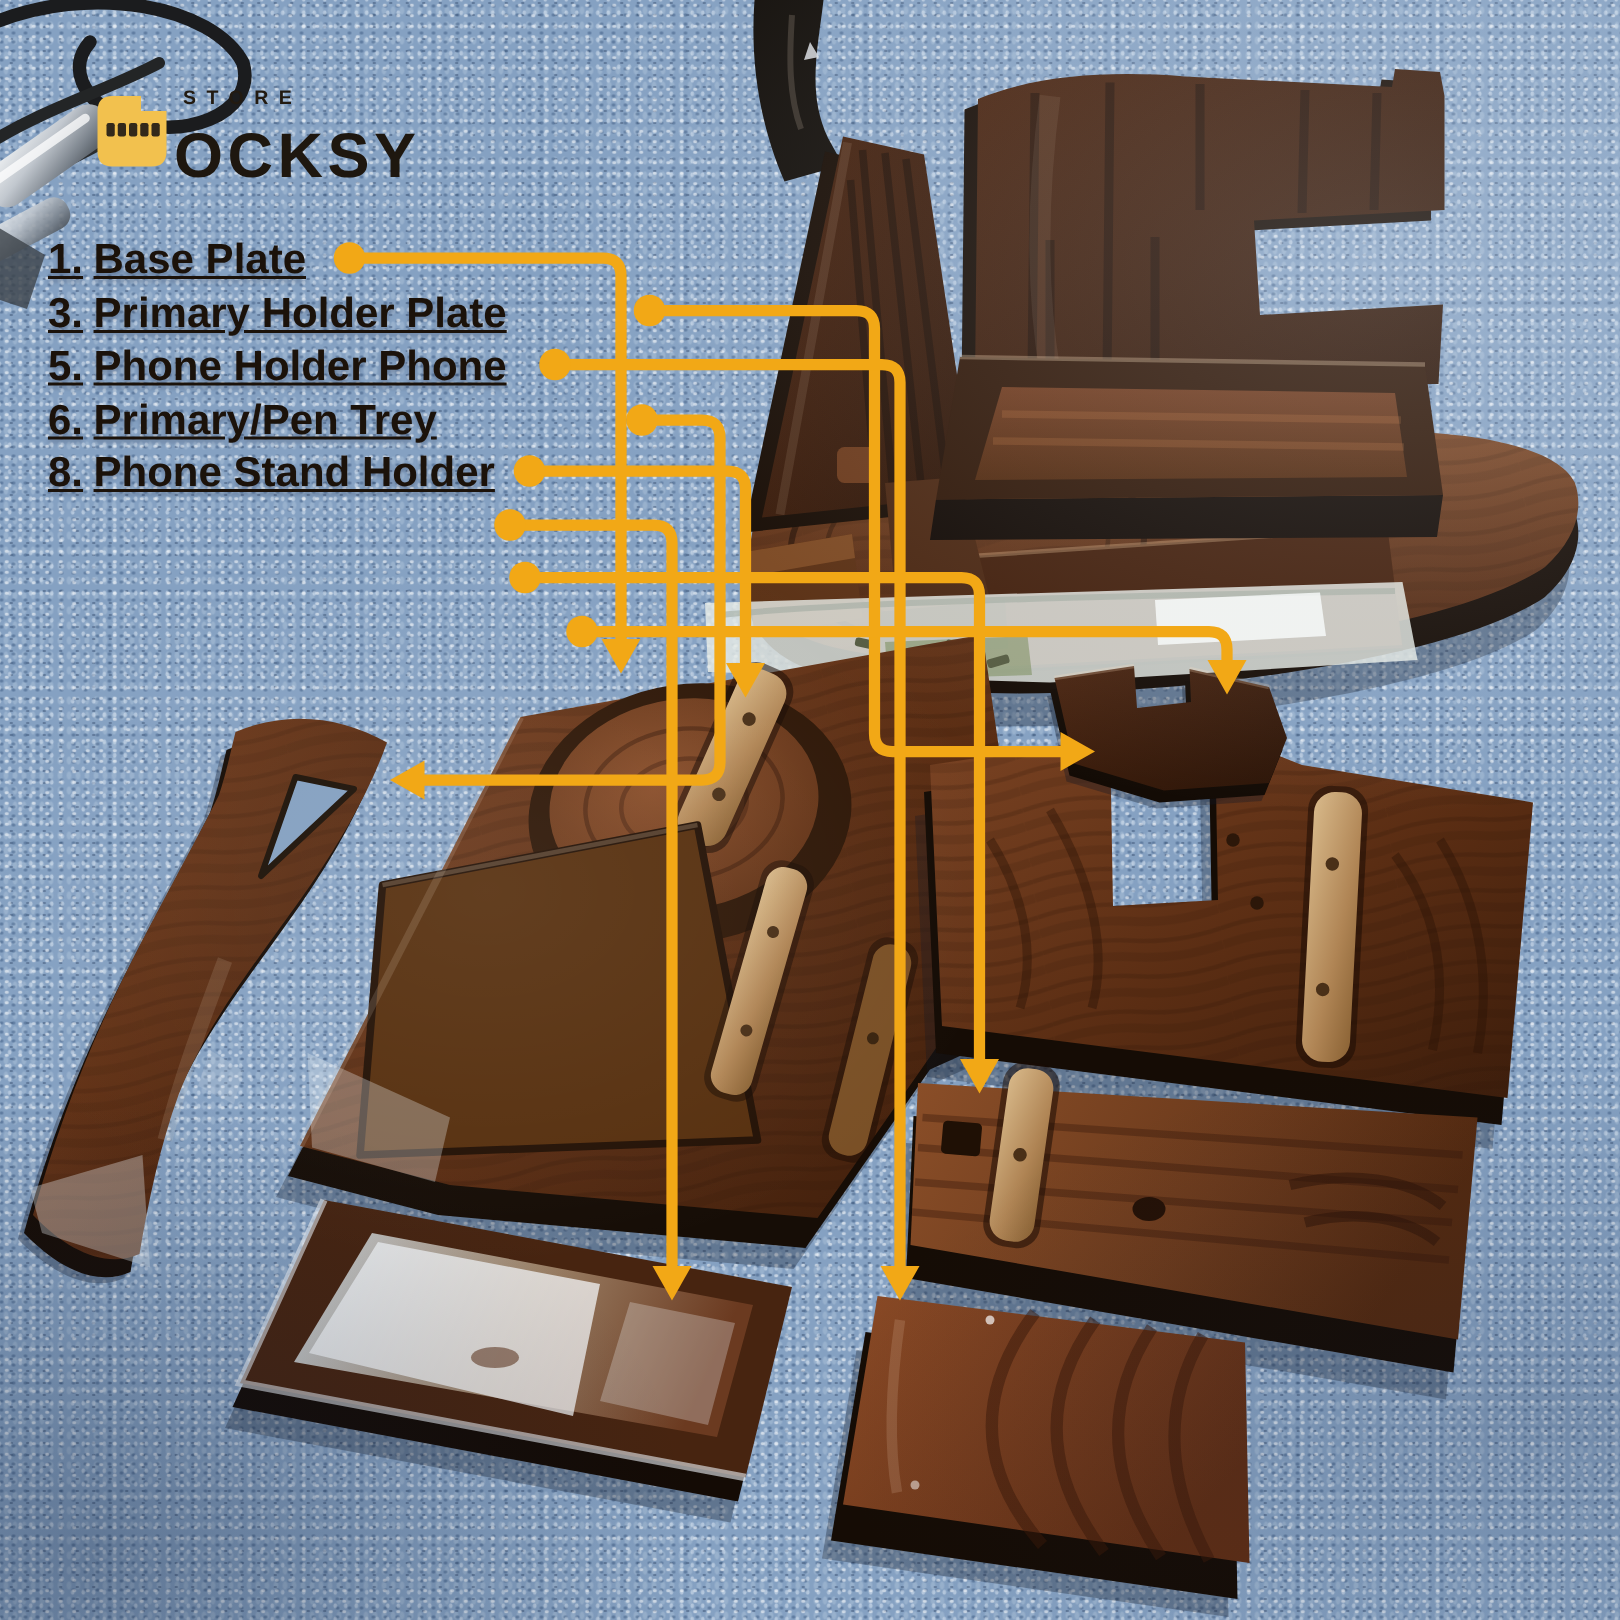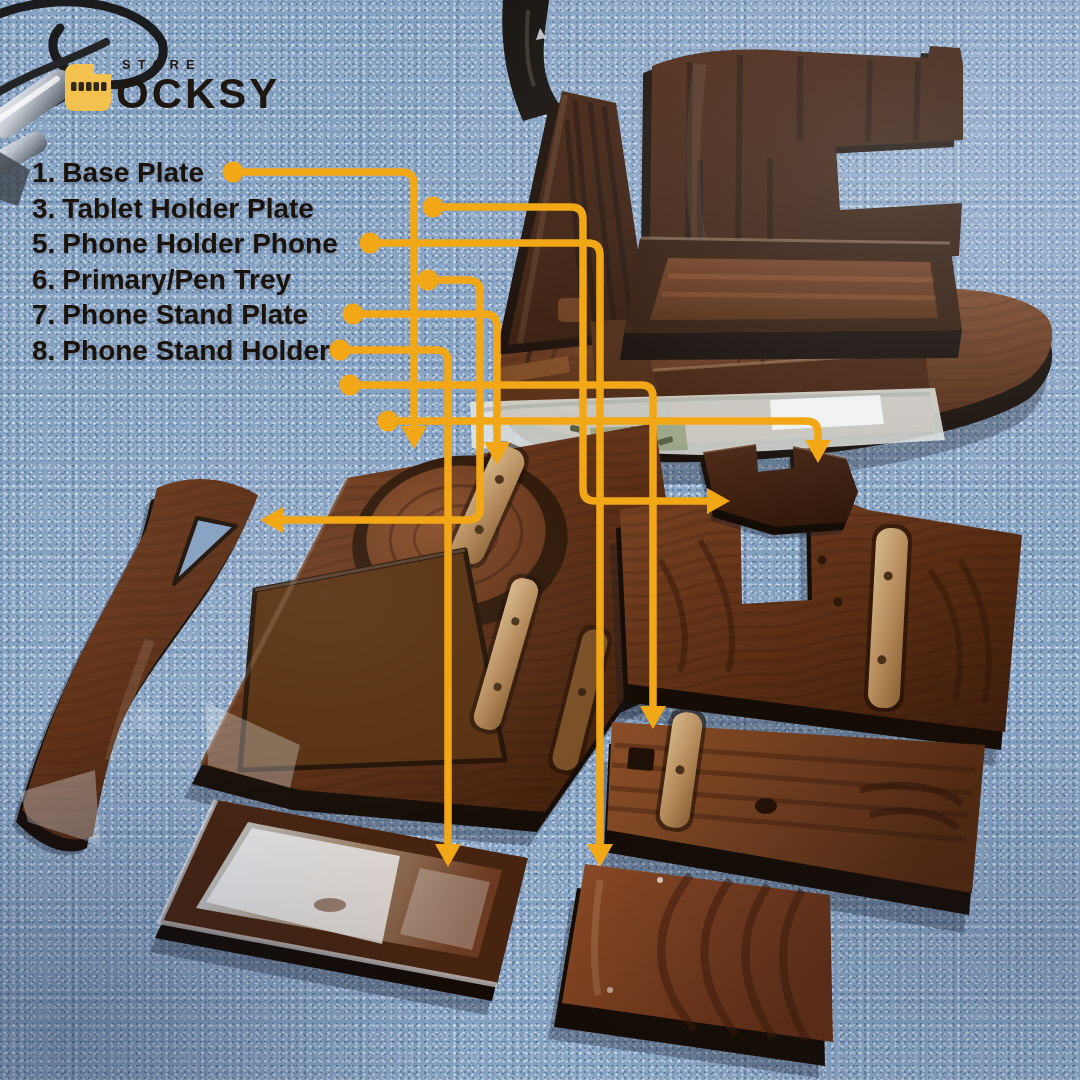--- a/index.html
+++ b/index.html
@@ -21,25 +21,25 @@
     background:
       radial-gradient(900px 600px at 85% 16%, rgba(241,246,252,.20), transparent 62%),
       radial-gradient(620px 480px at 6% 96%, rgba(18,30,54,.32), transparent 65%),
       radial-gradient(800px 420px at 96% 88%, rgba(24,34,58,.18), transparent 60%),
       radial-gradient(500px 360px at 30% 55%, rgba(255,255,255,.07), transparent 70%);
   }
   #logo{position:absolute;left:60px;top:48px;width:280px;height:80px;}
   #logo-icon{position:absolute;left:2px;top:14px;}
   #brand-store{position:absolute;left:62px;top:9px;font-size:13px;font-weight:bold;
     letter-spacing:7px;color:#221a11;}
-  #brand-name{position:absolute;left:56px;top:22px;font-size:42px;font-weight:900;
+  #brand-name{position:absolute;left:56px;top:32px;font-size:42px;font-weight:900;
     letter-spacing:3px;color:#1e170f;}
   #labels{position:absolute;left:32px;top:155px;color:#1b120a;
     font-size:28px;font-weight:800;line-height:35.6px;
-    text-shadow:0 2px 3px rgba(45,58,82,.35);white-space:nowrap;}
+    text-shadow:0 2px 3px rgba(45,58,82,.35);white-space:nowrap;text-decoration:underline;}
   .lbl-num{margin-right:7px;}
 </style>
 </head>
 <body>
 
 <div id="canvas" style="background-color: rgb(133, 161, 194);">
 
   <svg id="photo" width="1080" height="1080" viewBox="0 0 1080 1080">
     <defs>
       <linearGradient id="woodMid" x1="0" y1="0" x2="1" y2="1">
@@ -340,19 +340,18 @@
         <rect x="31.5" y="20" width="5.5" height="9" rx="1.5"></rect>
         <rect x="39" y="20" width="5.5" height="9" rx="1.5"></rect>
       </g>
     </svg>
     <div id="brand-store">STORE</div>
     <div id="brand-name">OCKSY</div>
   </div>
 
   <div id="labels" style="color: rgb(27, 18, 10);">
     <div class="lbl-row"><span class="lbl-num">1.</span><span>Base Plate</span></div>
-    <div class="lbl-row"><span class="lbl-num">3.</span><span>Tablet Holder Plate</span></div>
+    <div class="lbl-row"><span class="lbl-num">3.</span><span>Primary Holder Plate</span></div>
     <div class="lbl-row"><span class="lbl-num">5.</span><span>Phone Holder Phone</span></div>
     <div class="lbl-row"><span class="lbl-num">6.</span><span>Primary/Pen Trey</span></div>
-    <div class="lbl-row"><span class="lbl-num">7.</span><span>Phone Stand Plate</span></div>
     <div class="lbl-row"><span class="lbl-num">8.</span><span>Phone Stand Holder</span></div>
   </div>
 </div>
 
 </body></html>

